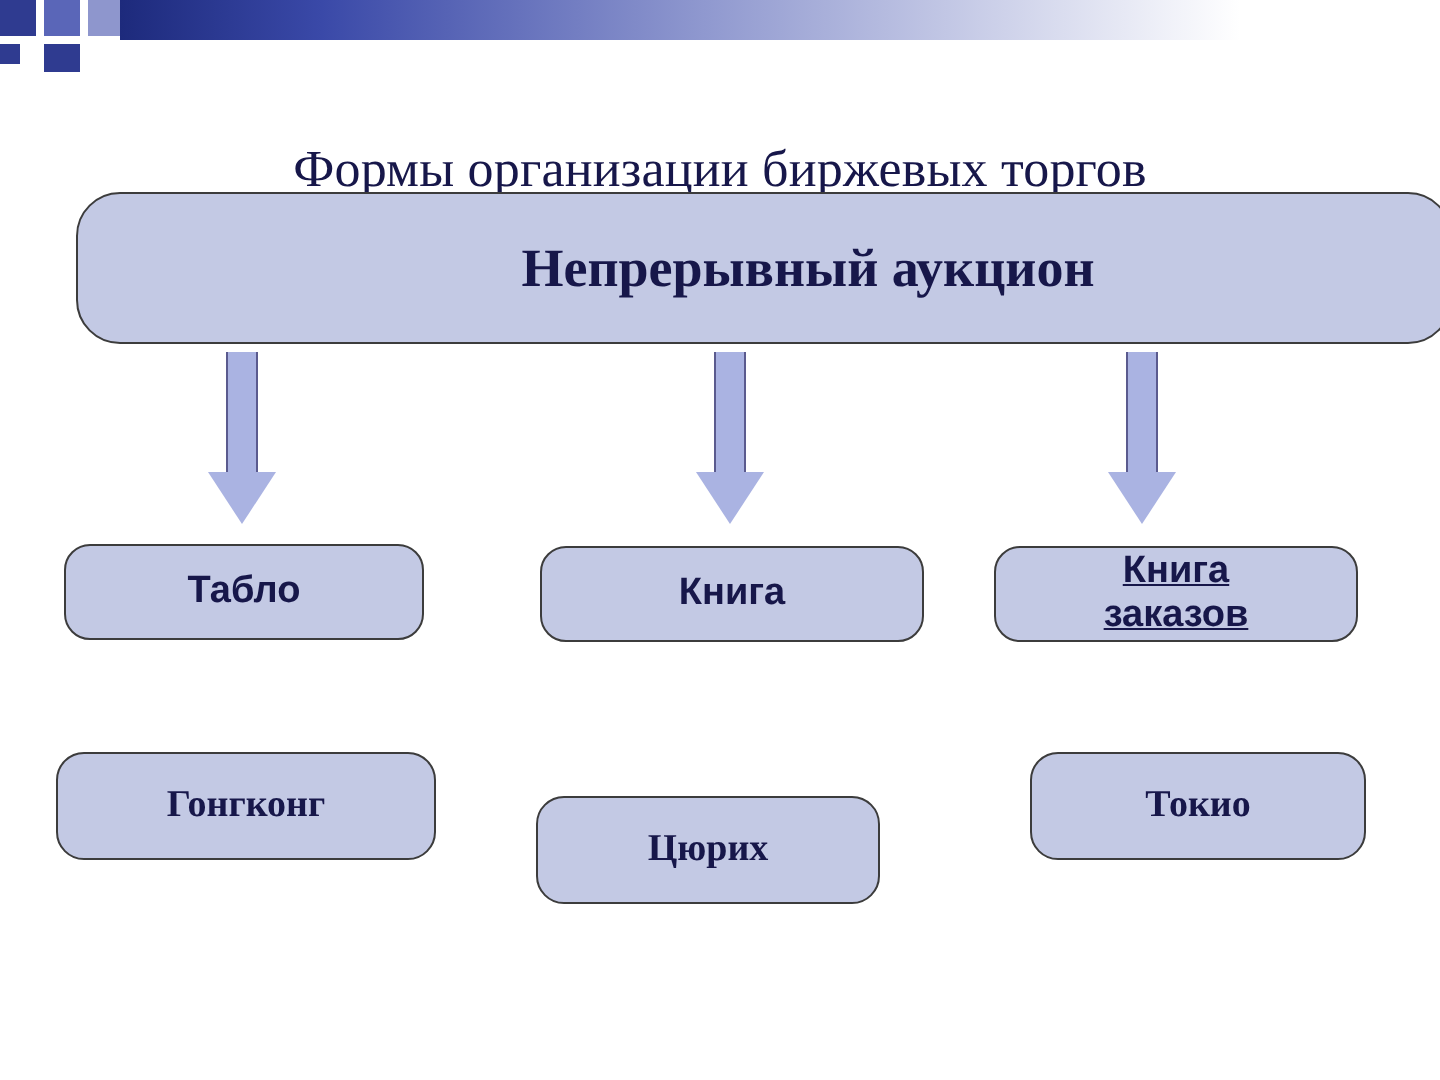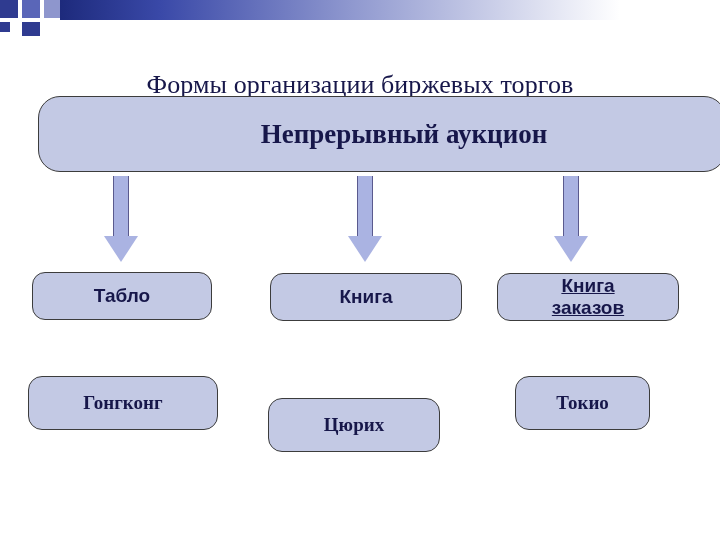--- a/index.html
+++ b/index.html
@@ -90,21 +90,21 @@
   .row-bot .box {
     height: 54px;
     font-size: 19px;
     font-weight: bold;
     font-family: "Liberation Serif", serif;
     border-radius: 14px;
     text-align: center;
   }
   .box-bot-1 { left: 28px;  top: 376px; width: 190px; }
   .box-bot-2 { left: 268px; top: 376px; width: 172px; margin-top: 22px; }
-  .box-bot-3 { left: 515px; top: 376px; width: 135px; }
+  .box-bot-3 { left: 515px; top: 376px; width: 168px; }
 
   
   .arrow {
     position: absolute;
     width: 34px;
     height: 92px;
   }
   .arrow .shaft {
     position: absolute;
     left: 9px;

